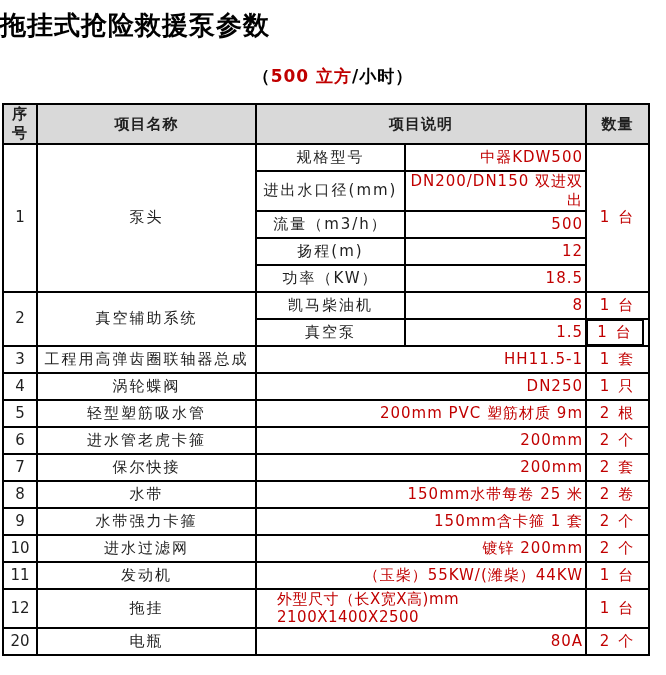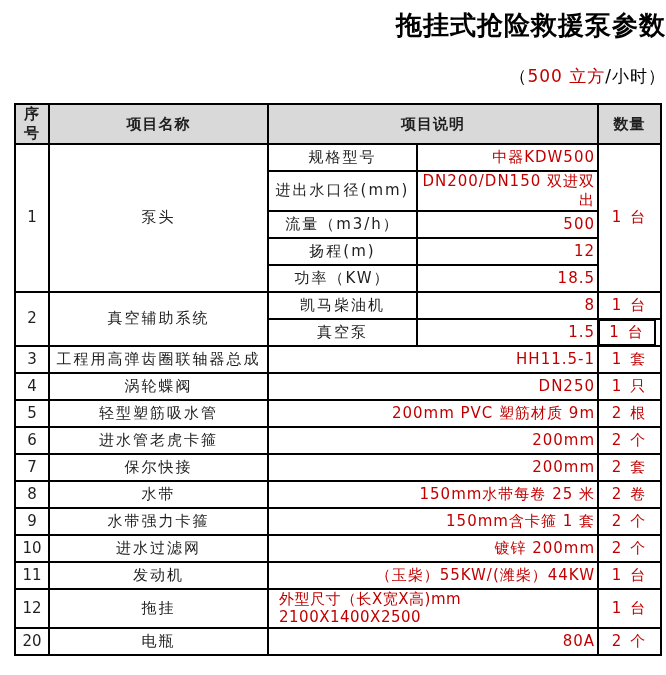--- a/index.html
+++ b/index.html
@@ -3,46 +3,46 @@
 <meta charset="utf-8">
 <style>
   :root { --red:#c00000; --ink:#1f1f1f; --grid:#000; --hdr:#d9d9d9; }
   * { box-sizing: border-box; }
   html,body { margin:0; padding:0; }
   body {
     width:666px; height:675px; background:#fff; position:relative;
     font-family:"DejaVu Sans", sans-serif; color:var(--ink);
   }
   .title {
-    padding-top:8px; text-align:right;
+    padding-top:8px; text-align:left;
     font-size:26px; font-weight:bold; color:#000; letter-spacing:1px;
   }
   .subtitle {
-    margin-top:22px; text-align:right;
-    font-size:17px; font-weight:normal; color:#000; letter-spacing:1px;
+    margin-top:22px; text-align:center;
+    font-size:17px; font-weight:bold; color:#000; letter-spacing:1px;
   }
   .subtitle .hl { color:var(--red); }
   table.params {
-    position:absolute; left:14px; top:103px; width:646px;
+    position:absolute; left:2px; top:103px; width:646px;
     border-collapse:collapse; table-layout:fixed;
   }
   th, td {
     border:2px solid var(--grid);
     text-align:center; vertical-align:middle;
     padding:0 2px; font-size:15px; color:var(--ink);
     overflow:hidden; line-height:1.25;
   }
   th { background:var(--hdr); font-weight:bold; height:40px; font-size:15px; letter-spacing:1px; }
   td { height:27px; }
   .name  { letter-spacing:2px;border-radius:6px; }
   .label { letter-spacing:2px; }
   .red   { color:var(--red); }
   .val   { letter-spacing:1px;text-align:right; }
   .qty   { letter-spacing:2px; }
-  td.left { text-align:left; padding-left:10px; letter-spacing:0.5px; }
+  td.left { text-align:left; padding-left:20px; letter-spacing:0.5px; }
   td.boxed { position:relative; padding:0; }
   td.boxed .box {
     position:absolute; top:-1px; bottom:-1px; left:-1px; right:4px;
     border:2px solid var(--grid);
     display:flex; align-items:center; justify-content:center;
     letter-spacing:2px;
   }
 </style>
 </head>
 <body>

